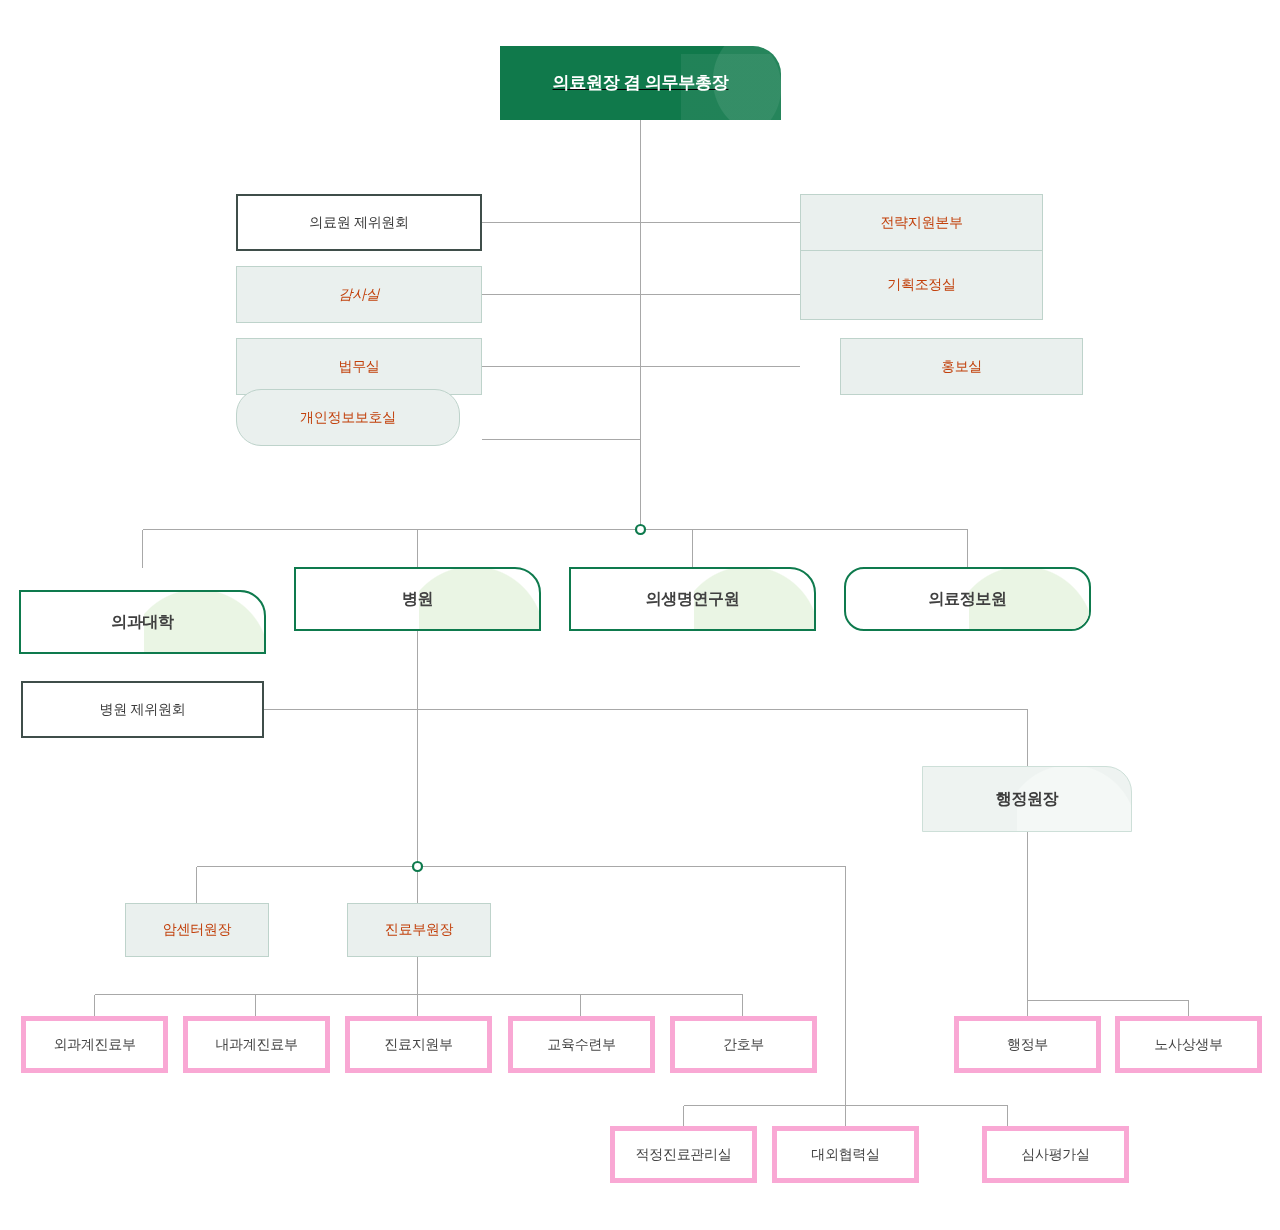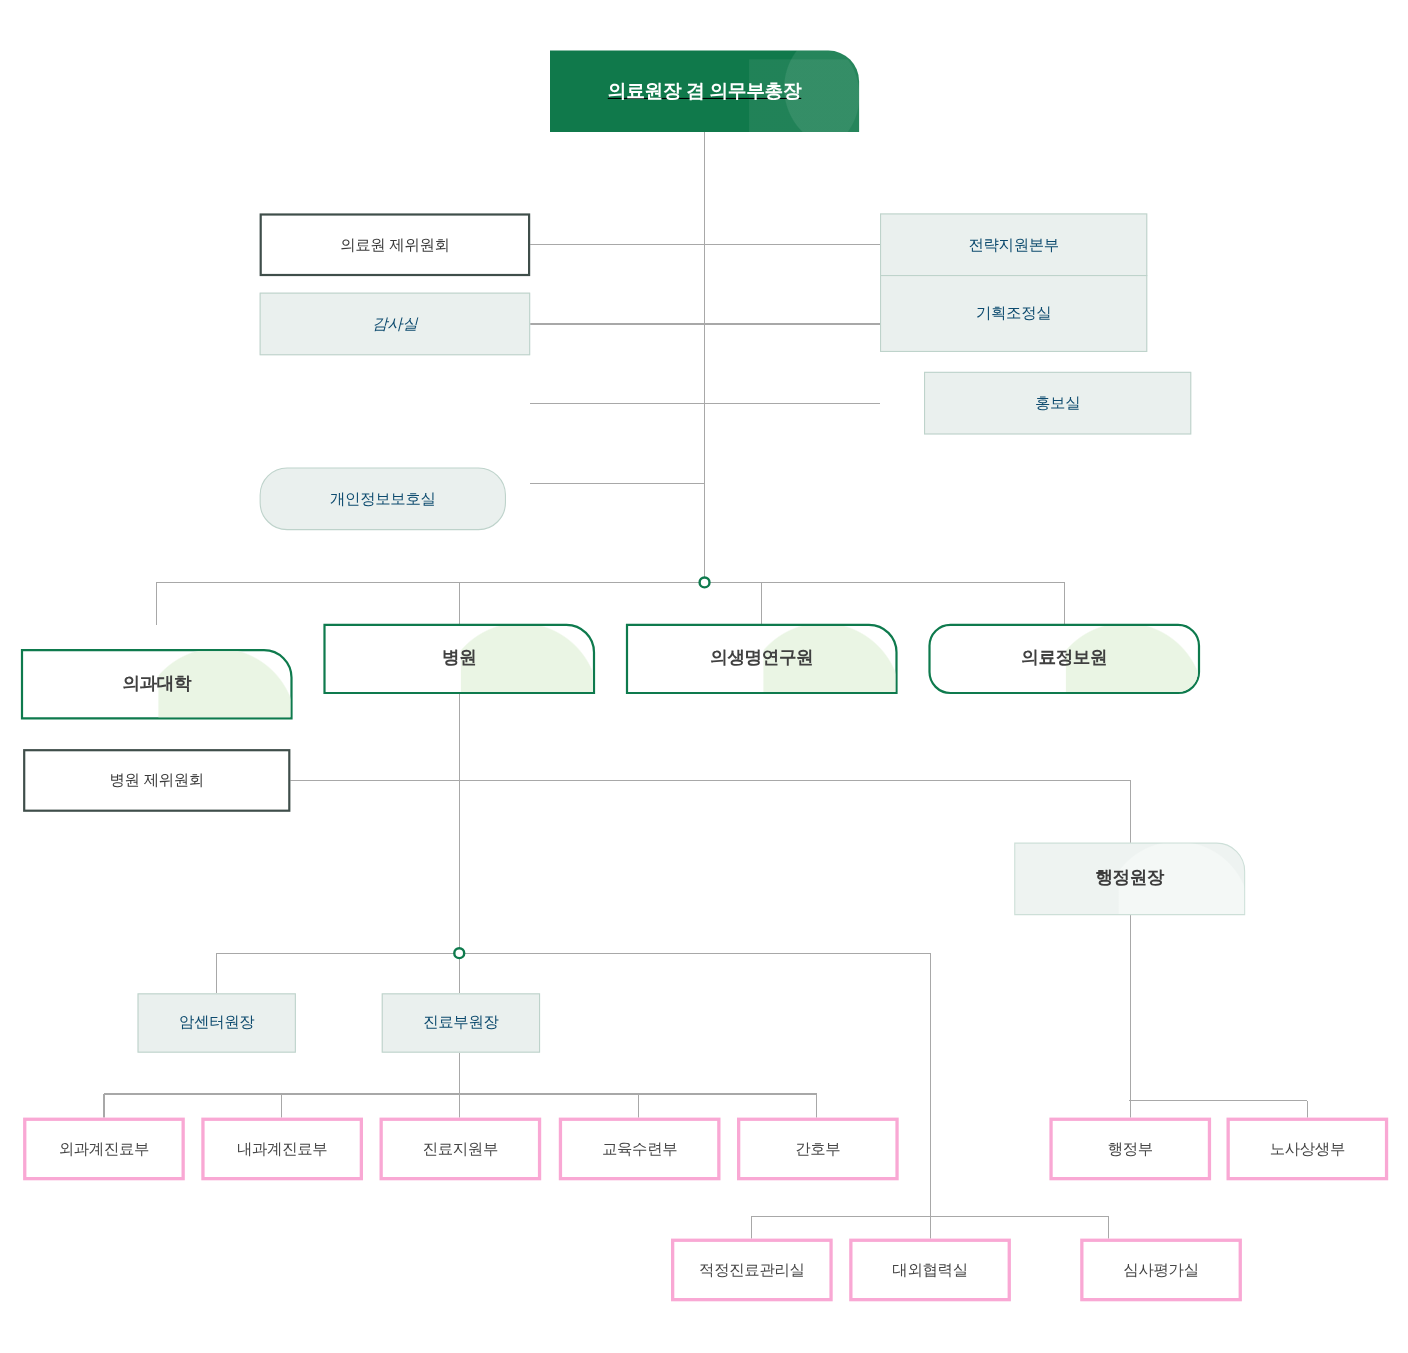--- a/index.html
+++ b/index.html
@@ -68,21 +68,21 @@
     font-weight: normal;
     letter-spacing: -0.3px;
   }
 
   
   .n-staff {
     background: #eaf0ee;
     border: 1px solid #bed3cb;
   }
   .n-staff .lbl {
-    color: #0c4a6e;
+    color: #c2410c;
     font-size: 14px;
     letter-spacing: -0.3px;
     text-align: right;
   }
 
   
   .n-division {
     background: #ffffff;
     border: 2px solid #0e7a4d;
     border-top-right-radius: 26px;
@@ -103,21 +103,21 @@
   .n-exec .lbl {
     color: #3c3c3c;
     font-size: 16px;
     font-weight: bold;
     letter-spacing: -0.4px;
   }
 
   
   .n-leaf {
     background: #ffffff;
-    border: 3px solid #f9a8d4;
+    border: 5px solid #f9a8d4;
   }
   .n-leaf .lbl {
     color: #454545;
     font-size: 14px;
     letter-spacing: -0.3px;
   }
 </style>
 </head>
 <body>
 
@@ -183,21 +183,24 @@
          background: radial-gradient(circle at 40% 30%, rgba(255,255,255,0.07) 0 55%, rgba(255,255,255,0) 56%);"></div>
     <span class="lbl">의료원장 겸 의무부총장</span>
   </div>
 
   <div class="node n-committee" style="left:236px; top:194px; width:246px; height:57px;">
     <span class="lbl">의료원 제위원회</span>
   </div>
   <div class="node n-staff" style="left:236px; top:266px; width:246px; height:57px;font-style:italic;">
     <span class="lbl">감사실</span>
   </div>
-  <div class="node n-staff" style="left:236px; top:425px; width:224px; height:57px;border-radius:25px;">
+  <div class="node n-staff" style="left:236px; top:338px; width:246px; height:57px;">
+    <span class="lbl">법무실</span>
+  </div>
+  <div class="node n-staff" style="left:236px; top:389px; width:224px; height:57px;border-radius:25px;">
     <span class="lbl">개인정보보호실</span>
   </div>
 
   <div class="node n-staff" style="left:800px; top:194px; width:243px; height:57px;">
     <span class="lbl">전략지원본부</span>
   </div>
   <div class="node n-staff" style="left:800px; top:250px; width:243px; height:70px;">
     <span class="lbl">기획조정실</span>
   </div>
   <div class="node n-staff" style="left:800px; top:338px; width:243px; height:57px;margin-left:40px;">

